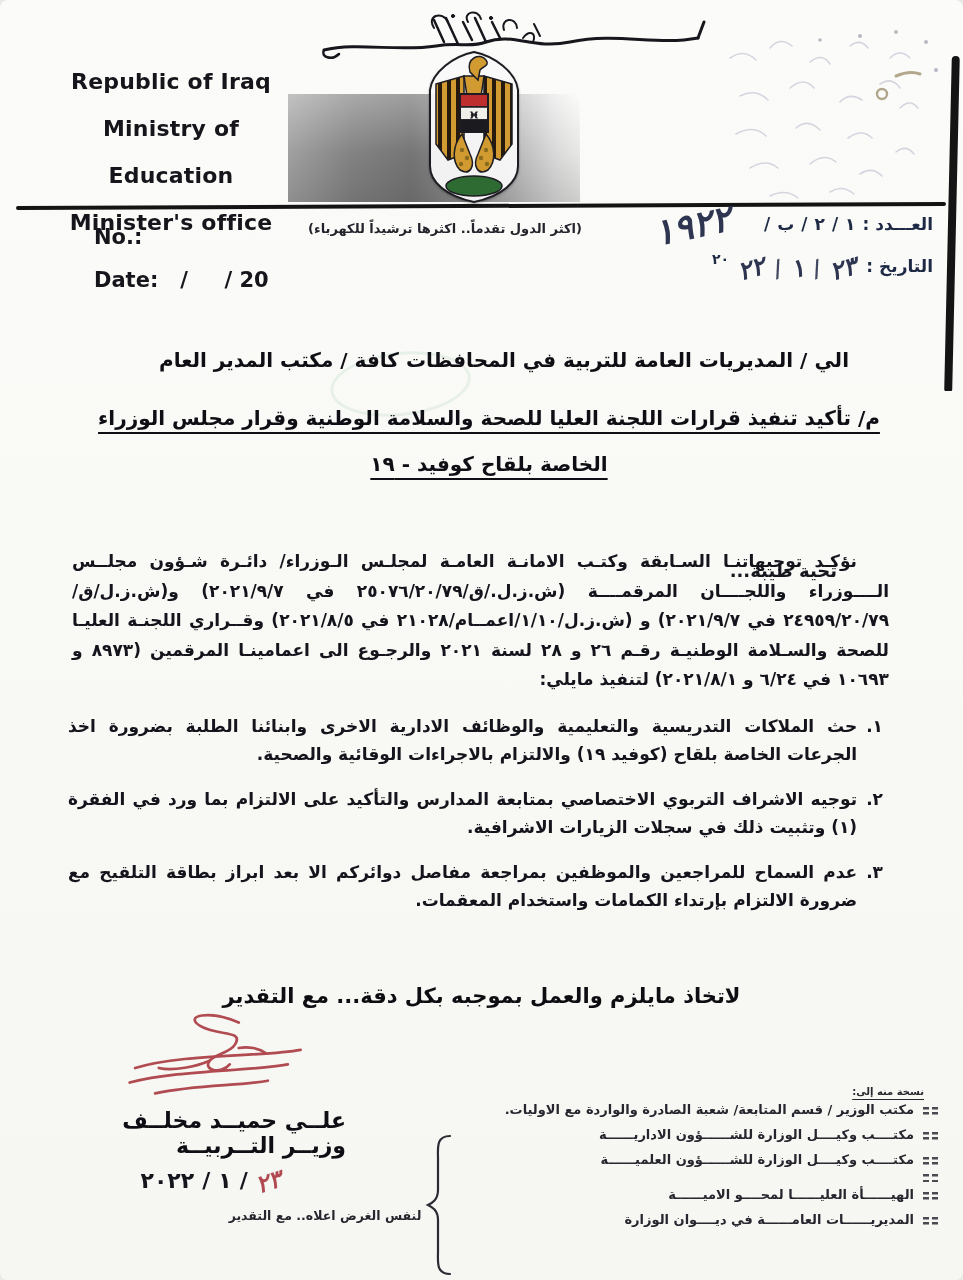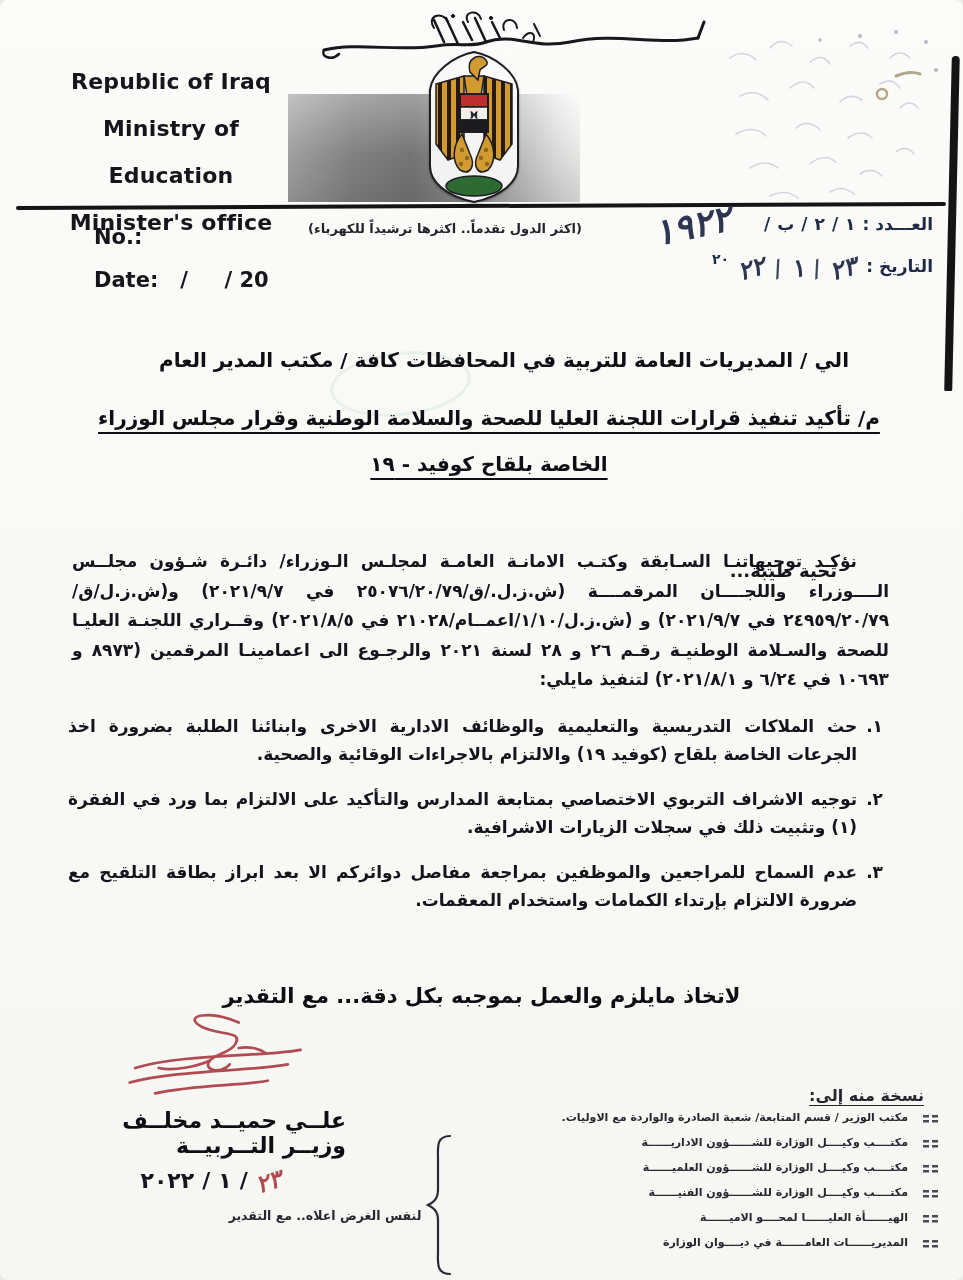--- a/index.html
+++ b/index.html
@@ -85,22 +85,22 @@
   
   .sig-block{position:absolute;left:76px;top:1008px;width:270px;text-align:right;direction:rtl;}
   .sig-scribble{width:235px;height:100px;margin:0 auto;display:block;}
   .sig-name{font-size:22px;font-weight:bold;margin-top:0;color:#0e0e14;}
   .sig-title{font-size:22px;font-weight:bold;color:#0e0e14;}
   .sig-date{display:flex;direction:rtl;justify-content:center;gap:8px;margin-top:10px;
     font-size:22px;font-weight:bold;color:#15151d;}
   .hw-red{color:#b04a50;font-size:24px;transform:rotate(-18deg);display:inline-block;font-style:italic;}
   
   .cc{position:absolute;right:25px;top:1086px;width:530px;direction:rtl;color:#26262e;}
-  .cc-header{font-size:16px;font-weight:bold;text-decoration:underline;text-underline-offset:4px;margin-right:14px;}
-  .cc-item{display:flex;align-items:center;gap:15px;line-height:24px;font-size:11px;font-weight:bold;margin-top:1px;}
+  .cc-header{font-size:10px;font-weight:bold;text-decoration:underline;text-underline-offset:4px;margin-right:14px;}
+  .cc-item{display:flex;align-items:center;gap:9px;line-height:24px;font-size:13px;font-weight:bold;margin-top:1px;}
   .bullet{
     flex:0 0 auto;width:15px;height:9px;
     background:
       linear-gradient(#4a4a52 0 0) 0 1px/6px 2.5px no-repeat,
       linear-gradient(#4a4a52 0 0) 9px 1px/6px 2.5px no-repeat,
       linear-gradient(#4a4a52 0 0) 0 6.5px/6px 2.5px no-repeat,
       linear-gradient(#4a4a52 0 0) 9px 6.5px/6px 2.5px no-repeat;
   }
   .brace{position:absolute;left:424px;top:1134px;width:30px;height:142px;}
   .brace-note{position:absolute;left:225px;top:1208px;width:200px;direction:rtl;text-align:center;
@@ -278,21 +278,20 @@
     <div class="cc-item">
       <span class="bullet"></span>
       <span>مكتــــب وكيــــل الوزارة للشــــــؤون الاداريــــــة</span>
     </div>
     <div class="cc-item">
       <span class="bullet"></span>
       <span>مكتــــب وكيــــل الوزارة للشــــــؤون العلميــــــة</span>
     </div>
     <div class="cc-item">
       <span class="bullet"></span>
-      <span>مكتــــب وكيــــل الوزارة للشــــــؤون الفنيــــــة</span>
     </div>
     <div class="cc-item">
       <span class="bullet"></span>
       <span>الهيــــــأة العليــــــا لمحــــو الاميــــــة</span>
     </div>
     <div class="cc-item">
       <span class="bullet"></span>
       <span>المديريــــــات العامــــــة في ديــــوان الوزارة</span>
     </div>
   </div>

